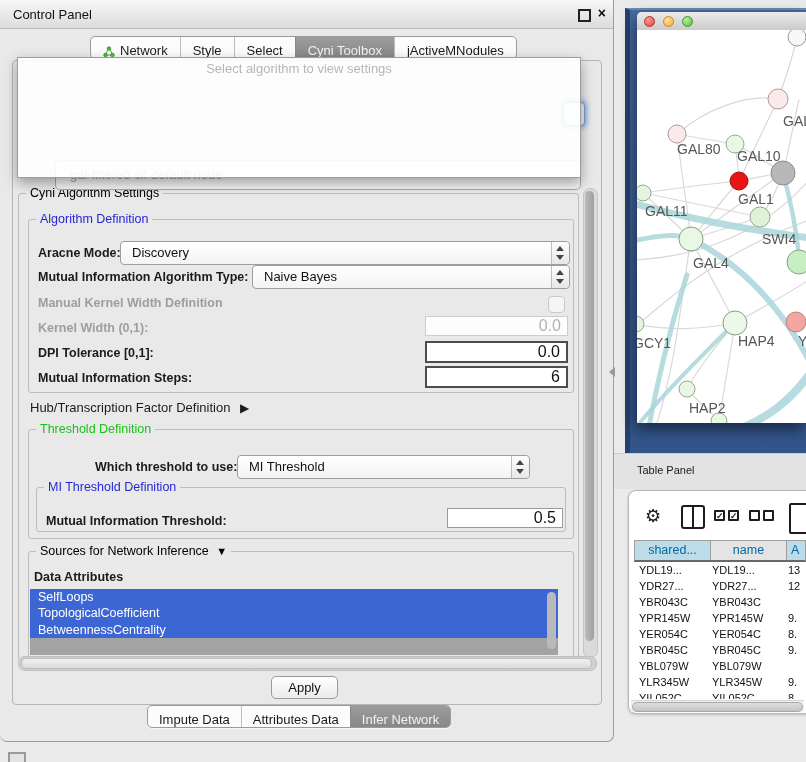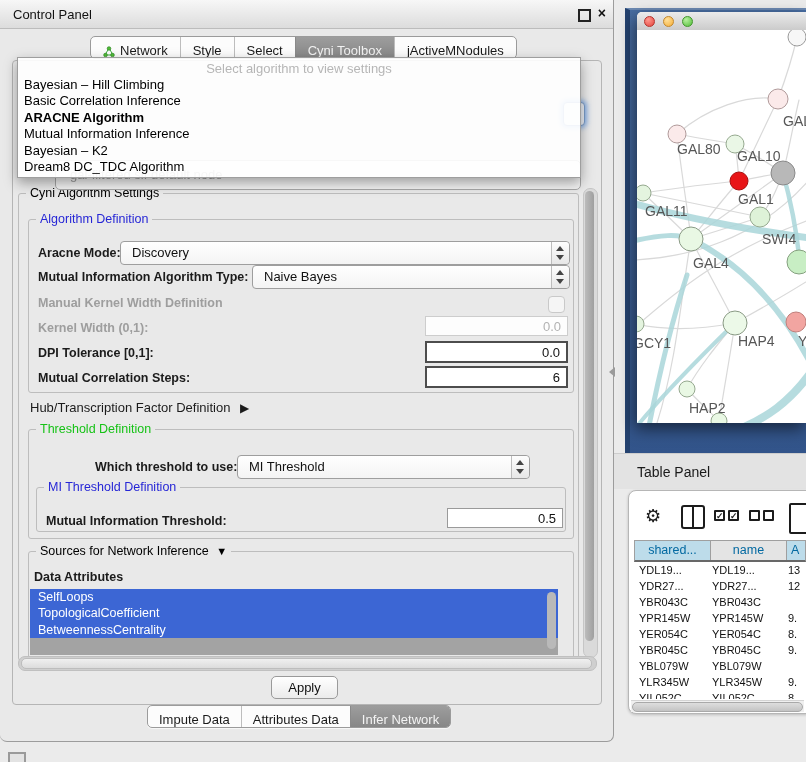--- a/index.html
+++ b/index.html
@@ -60,21 +60,21 @@
   .combo{border:1px solid #9e9e9e;border-radius:4px;background:linear-gradient(#ffffff,#f4f4f4);z-index:3;}
   .combo .val{position:absolute;left:11px;top:3px;font-size:13px;color:#111;}
   .combo .spin{position:absolute;right:0;top:0;bottom:0;width:17px;border-left:1px solid #bdbdbd;
       background:linear-gradient(#fdfdfd,#e7e7e7);border-radius:0 4px 4px 0;}
   .tri-up{position:absolute;left:4px;top:4px;width:0;height:0;
       border-left:4px solid transparent;border-right:4px solid transparent;border-bottom:5px solid #444;}
   .tri-dn{position:absolute;left:4px;bottom:4px;width:0;height:0;
       border-left:4px solid transparent;border-right:4px solid transparent;border-top:5px solid #444;}
   
   input.tin{position:absolute;box-sizing:border-box;text-align:right;padding:0 6px;
-      font-family:"Liberation Sans",sans-serif;font-size:13px;color:#111;background:#fff;z-index:3;}
+      font-family:"Liberation Sans",sans-serif;font-size:16px;color:#111;background:#fff;z-index:3;}
   input.tin.dark{border:2px solid #4d4d4d;}
   input.tin.norm{border:1px solid #9a9a9a;}
   input.tin.dis{border:1px solid #cdcdcd;color:#b2b2b2;background:#fdfdfd;}
   .chk{left:548px;top:296px;width:15px;height:15px;border:1px solid #c9c9c9;border-radius:4px;
       background:#f5f5f5;z-index:3;}
   
   .vtrack{left:583px;top:188px;width:13px;height:468px;background:#dadada;
       border:1px solid #c6c6c6;border-radius:7px;z-index:3;}
   .vthumb{left:1px;top:2px;width:9px;height:450px;border-radius:5px;
       background:linear-gradient(90deg,#bcbcbc,#9f9f9f);position:absolute;}
@@ -104,21 +104,21 @@
       background:linear-gradient(#ebebeb,#cbcbcb);border-bottom:1px solid #a6a6a6;
       border-top-left-radius:5px;}
   .tl{position:absolute;top:4px;width:11px;height:11px;border-radius:50%;box-sizing:border-box;}
   .tl.red{left:7px;background:radial-gradient(circle at 35% 30%,#ff9a90,#e4443c);border:1px solid #b5322b;}
   .tl.yel{left:26px;background:radial-gradient(circle at 35% 30%,#ffe09a,#f5ae37);border:1px solid #c4872a;}
   .tl.grn{left:45px;background:radial-gradient(circle at 35% 30%,#b8f0a0,#52bd38);border:1px solid #41962c;}
   .net-canvas{position:absolute;left:0;top:18px;width:169px;height:393px;overflow:hidden;background:#fff;}
   .splitter{left:609px;top:367px;width:0;height:0;
       border-top:5px solid transparent;border-bottom:5px solid transparent;border-right:6px solid #9a9a9a;}
   .tp-strip{left:614px;top:453px;width:192px;height:35px;background:#e3e3e3;border-top:1px solid #cdcdcd;}
-  .tp-title{left:23px;top:10px;font-size:14px;color:#1a1a1a;position:absolute;}
+  .tp-title{left:23px;top:10px;font-size:11px;color:#1a1a1a;position:absolute;}
   .tp-card{left:628px;top:490px;width:178px;height:222px;background:#fff;
       border:1px solid #b6b6b6;border-radius:8px 0 0 8px;box-shadow:0 1px 3px rgba(0,0,0,.2);}
   .gear{left:645px;top:505px;font-size:18px;color:#1c1c1c;z-index:6;line-height:22px;}
   .cols-ico{left:681px;top:505px;width:20px;height:20px;border:2px solid #1c1c1c;border-radius:3px;z-index:6;}
   .cols-ico div{position:absolute;left:9px;top:0;bottom:0;width:2px;background:#1c1c1c;}
   .pair{z-index:6;display:flex;gap:3px;}
   .pair .bx{width:11px;height:11px;border:2px solid #1c1c1c;border-radius:1px;box-sizing:border-box;
       font-size:9px;line-height:8px;text-align:center;color:#1c1c1c;font-weight:bold;}
   .doc-ico{left:789px;top:503px;width:24px;height:27px;border:2px solid #1c1c1c;border-radius:2px;z-index:6;background:#fff;}
   .thead{left:634px;top:540px;width:172px;height:22px;display:flex;z-index:6;
@@ -175,28 +175,20 @@
 
   <div class="abs cp-content"></div>
 
   <div class="abs ghost-combo">
     <span class="gv">gal-filtered sif default node</span>
   </div>
   <div class="abs ghost-spin"></div>
 
   <div class="abs popup">
     <div class="ph">Select algorithm to view settings</div>
-    <ul>
-        <li>Bayesian – Hill Climbing</li>
-        <li>Basic Correlation Inference</li>
-        <li class="bold">ARACNE Algorithm</li>
-        <li>Mutual Information Inference</li>
-        <li>Bayesian – K2</li>
-        <li>Dream8 DC_TDC Algorithm</li>
-      </ul>
   </div>
 
   <div class="abs vtrack">
       <div class="vthumb"></div>
     </div>
   <div class="abs htrack">
       <div class="hthumb"></div>
     </div>
 
   <div class="abs fs" style="left:18px;top:193px;width:559px;height:466px;"></div>
@@ -225,21 +217,21 @@
 
   <span class="abs lbl dis" style="left:38px;top:296px;">Manual Kernel Width Definition</span>
   <div class="abs chk"></div>
 
   <span class="abs lbl dis" style="left:38px;top:321px;">Kernel Width (0,1):</span>
   <input class="tin dis" style="left: 425px; top: 316px; width: 143px; height: 20px;" readonly="" value="0.0">
 
   <span class="abs lbl" style="left:38px;top:346px;">DPI Tolerance [0,1]:</span>
   <input class="tin dark" style="left: 425px; top: 341px; width: 143px; height: 22px;" readonly="" value="0.0">
 
-  <span class="abs lbl" style="left:38px;top:371px;">Mutual Correlation Steps:</span>
+  <span class="abs lbl" style="left:38px;top:371px;">Mutual Information Steps:</span>
   <input class="tin dark" style="left: 425px; top: 366px; width: 143px; height: 22px;" readonly="" value="6">
 
   <span class="abs plain" style="left:30px;top:400px;">
     <span>Hub/Transcription Factor Definition</span>
     <span style="font-size:12px;margin-left:6px;">▶</span>
   </span>
 
   <div class="abs fs" style="left:28px;top:429px;width:544px;height:108px;"></div>
   <span class="abs legend green" style="left:36px;top:422px;">Threshold Definition</span>
 

